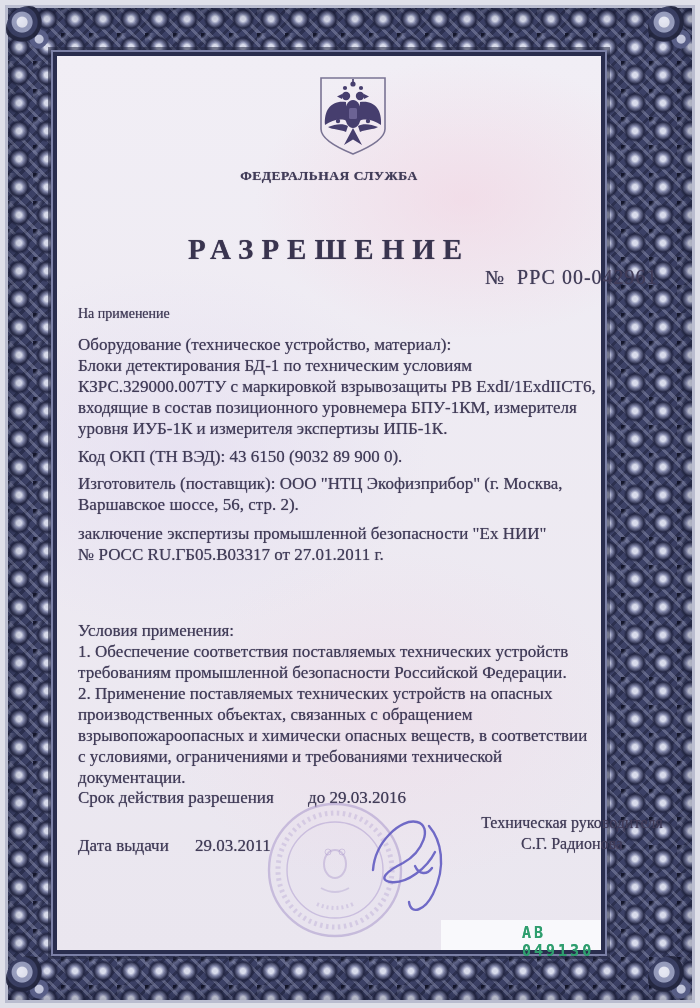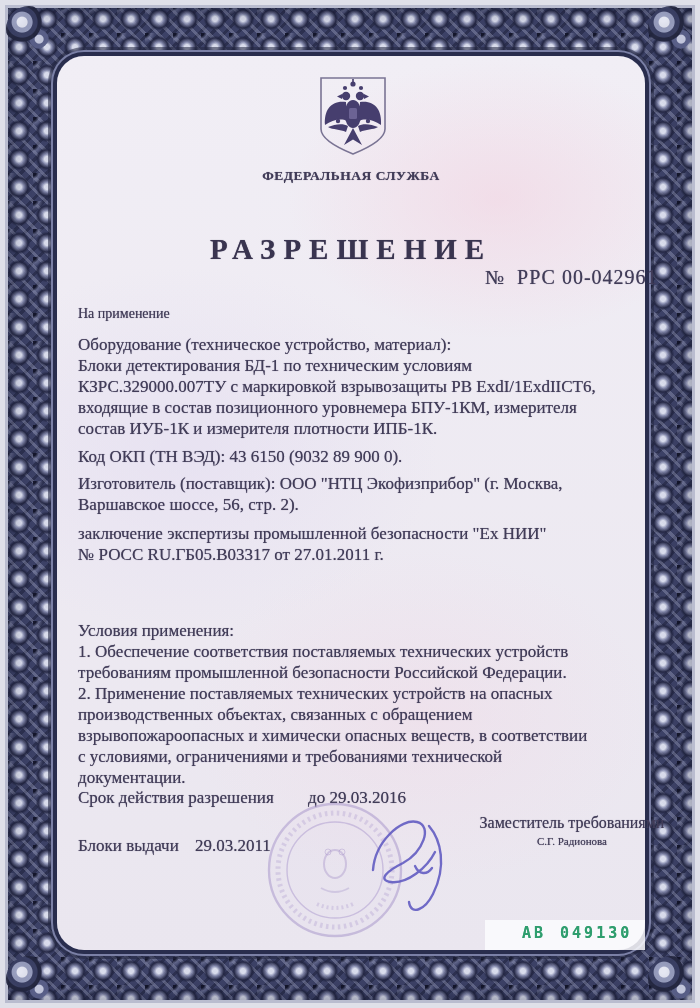--- a/index.html
+++ b/index.html
@@ -27,28 +27,27 @@
     position:absolute;width:46px;height:46px;border-radius:50%;
     background:
       radial-gradient(circle at 35% 35%, #e6e8f3 0 5px, #9aa0c0 6px 10px, #3a3f63 11px 15px, #23263f 16px 19px, rgba(0,0,0,0) 20px),
       radial-gradient(circle at 72% 72%, #c9cde2 0 4px, #5a6089 5px 9px, rgba(0,0,0,0) 10px);
     opacity:.95;
   }
   .corner.tl{left:6px;top:6px;} .corner.tr{right:6px;top:6px;}
   .corner.bl{left:6px;bottom:6px;} .corner.br{right:6px;bottom:6px;}
   
   .paper{
-    position:absolute;left:57px;top:56px;width:588px;height:894px;
+    position:absolute;left:57px;top:56px;width:544px;height:894px;
     background:
       radial-gradient(ellipse 300px 200px at 75% 16%, rgba(243,206,221,0.50), rgba(0,0,0,0) 70%),
       radial-gradient(ellipse 360px 260px at 22% 44%, rgba(226,219,241,0.55), rgba(0,0,0,0) 70%),
       radial-gradient(ellipse 330px 240px at 62% 74%, rgba(241,216,229,0.42), rgba(0,0,0,0) 70%),
       linear-gradient(180deg,#f1eef5,#eae6ef);
     box-shadow:0 0 0 4px #292d4d, 0 0 0 6px #7b80a6, 0 0 0 9px rgba(35,38,63,0.55);
-    border-radius:27px;
   }
   .t{
     position:absolute;color:#413c58;
     text-shadow:0 0 0.8px rgba(63,58,86,0.75);
     white-space:nowrap;
   }
   .center{left:0;width:100%;text-align:center;}
   .hdr{font-weight:bold;font-size:13.5px;letter-spacing:.5px;}
   .doc-title{font-weight:bold;font-size:29px;letter-spacing:8px;color:#39344f;}
   .num{font-size:20px;letter-spacing:1px;}
@@ -109,21 +108,21 @@
       <span>№</span>&nbsp;&nbsp;<span>РРС 00-042961</span>
     </div>
 
     <div class="t" style="left:21px;top:250px;font-size:14px">На применение</div>
 
     <div class="para" style="left:21px;top:278px">
       <div>Оборудование (техническое устройство, материал):</div>
       <div>Блоки детектирования БД-1 по техническим условиям</div>
       <div>КЗРС.329000.007ТУ с маркировкой взрывозащиты РВ ExdI/1ExdIICT6,</div>
       <div>входящие в состав позиционного уровнемера БПУ-1КМ, измерителя</div>
-      <div>состав ИУБ-1К и измерителя плотности ИПБ-1К.</div>
+      <div>уровня ИУБ-1К и измерителя экспертизы ИПБ-1К.</div>
     </div>
 
     <div class="para" style="left:21px;top:390px">
       <div>Код ОКП (ТН ВЭД): 43 6150 (9032 89 900 0).</div>
     </div>
 
     <div class="para" style="left:21px;top:417px">
       <div>Изготовитель (поставщик): ООО "НТЦ Экофизприбор" (г. Москва,</div>
       <div>Варшавское шоссе, 56, стр. 2).</div>
     </div>
@@ -161,24 +160,24 @@
     </svg>
 
     <svg style="left:300px;top:752px" width="130" height="115" viewBox="0 0 130 115">
       <g stroke="#5b55c0" stroke-width="2.4" fill="none" opacity="0.85" stroke-linecap="round">
         <path d="M16 62 C18 34 44 10 60 14 C76 18 66 44 46 55 C30 63 20 72 34 74 C50 76 70 60 78 44"></path>
         <path d="M72 18 C84 32 90 58 76 86 C68 102 54 108 52 94"></path>
         <path d="M58 58 C62 67 70 67 75 60"></path>
       </g>
     </svg>
 
-    <div class="t" style="left:400px;top:758px;width:230px;text-align:center;font-size:16px">Заместитель требованиями</div>
-    <div class="t" style="left:400px;top:779px;width:230px;text-align:center;font-size:11px">С.Г. Радионова</div>
+    <div class="t" style="left:400px;top:758px;width:230px;text-align:center;font-size:16px">Техническая руководителя</div>
+    <div class="t" style="left:400px;top:779px;width:230px;text-align:center;font-size:16px">С.Г. Радионова</div>
 
-    <div class="t" style="left:21px;top:780px;font-size:17px">Блоки выдачи</div>
+    <div class="t" style="left:21px;top:780px;font-size:17px">Дата выдачи</div>
     <div class="t" style="left:138px;top:780px;font-size:17px">29.03.2011</div>
 
     <div class="serial-strip"></div>
     <div class="serial" style="left:465px;top:868px">
       <span>АВ</span><span class="gap"></span><span>049130</span>
     </div>
 
   </div>
 </div>
 

